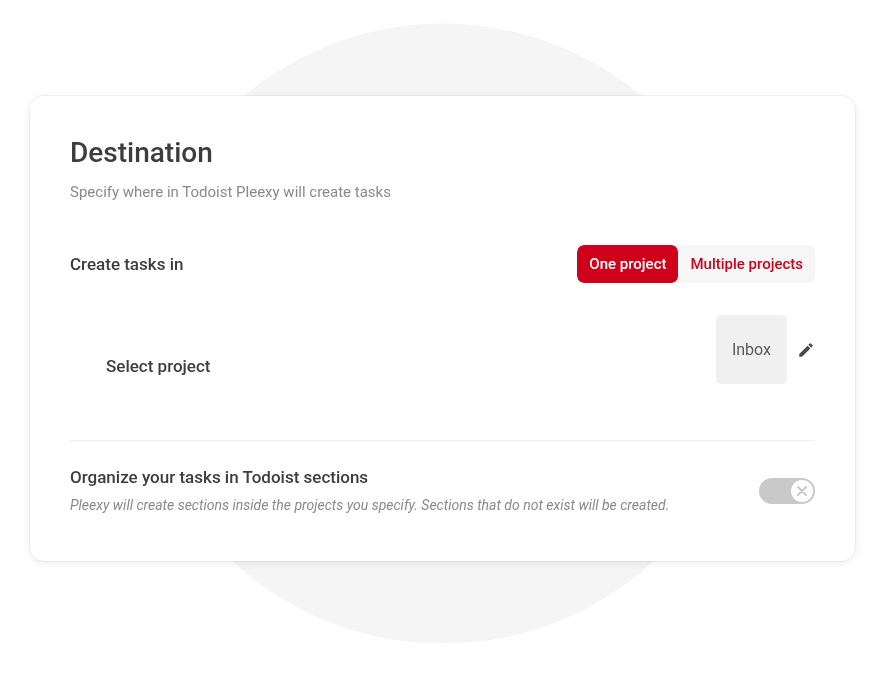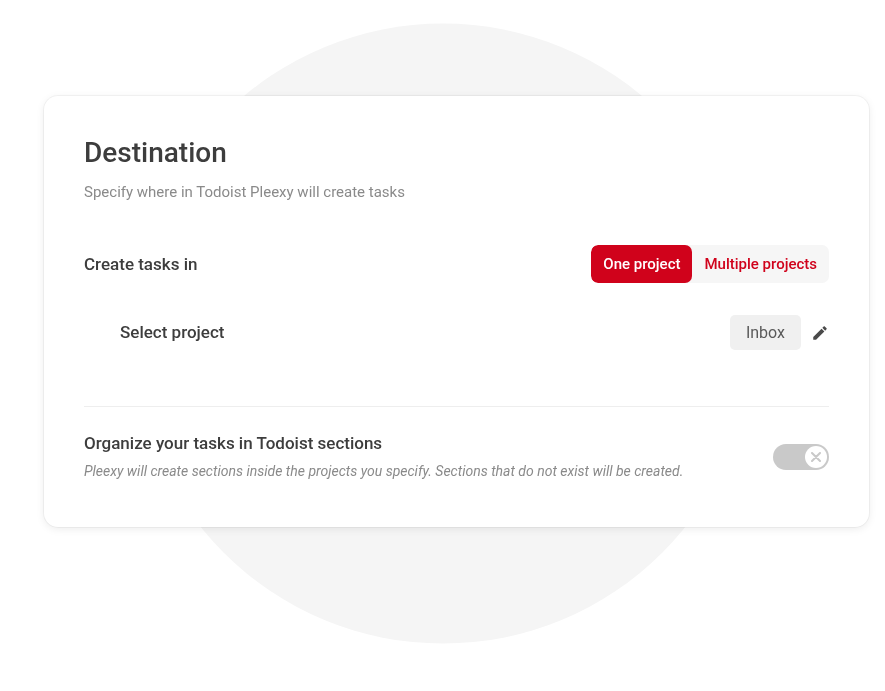--- a/index.html
+++ b/index.html
@@ -21,21 +21,21 @@
       height: 620px;
       background: #f5f5f5;
       border-radius: 50%;
       left: 50%;
       top: 50%;
       transform: translate(-50%, -52%);
       z-index: 0;
     }
     .card {
       position: absolute;
-      left: 44px;
+      left: 30px;
       top: 96px;
       width: 825px;
       background: #ffffff;
       border-radius: 14px;
       padding: 40px 40px 38px 40px;
       box-shadow: 0 2px 8px rgba(0,0,0,0.08), 0 0 0 1px rgba(0,0,0,0.04);
       z-index: 1;
     }
     .page-title {
       font-size: 28px;
@@ -110,21 +110,21 @@
       padding-left: 14px;
     }
     .select-project-right {
       display: flex;
       align-items: center;
       gap: 10px;
     }
     .project-chip {
       background: #f0f0f0;
       color: #5a5a5a;
-      padding: 8px 16px;
+      padding: 25px 16px;
       border-radius: 5px;
       font-size: 16px;
       font-weight: 400;
     }
     .edit-icon {
       width: 18px;
       height: 18px;
       cursor: pointer;
       color: #4a4a4a;
     }

